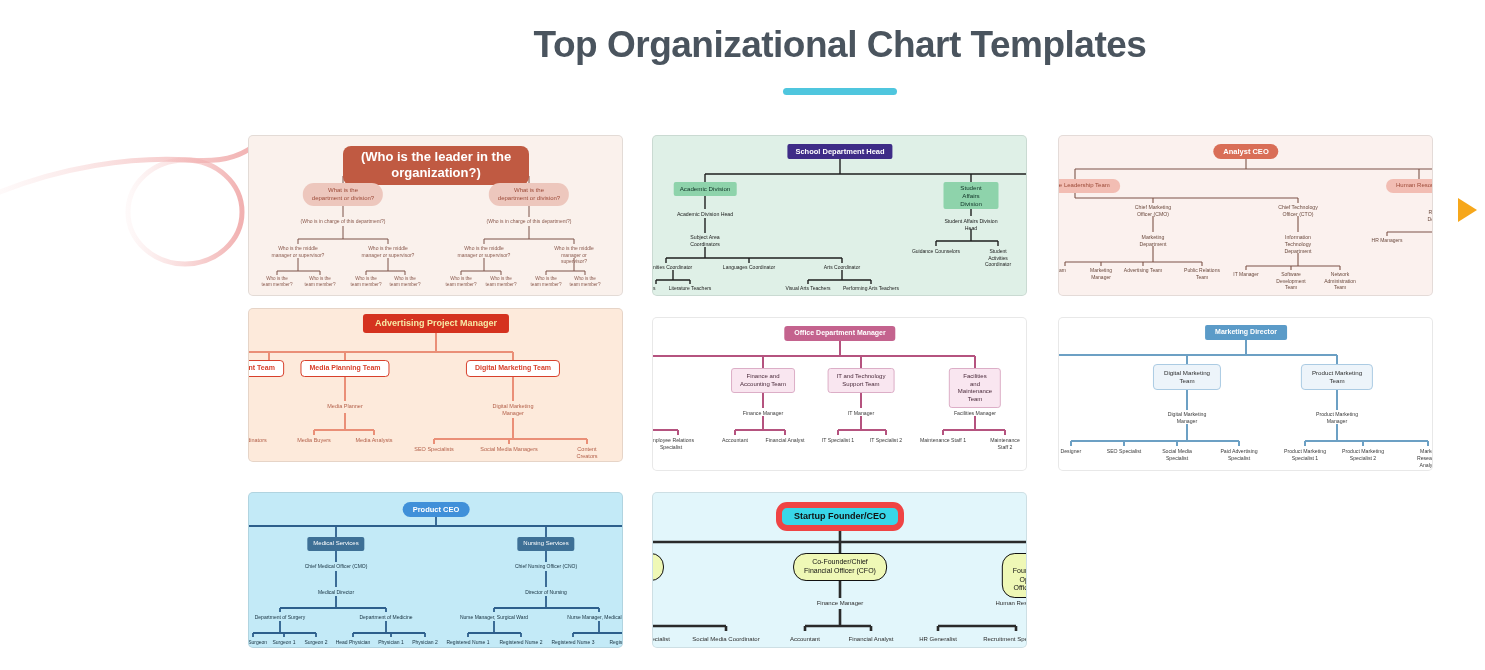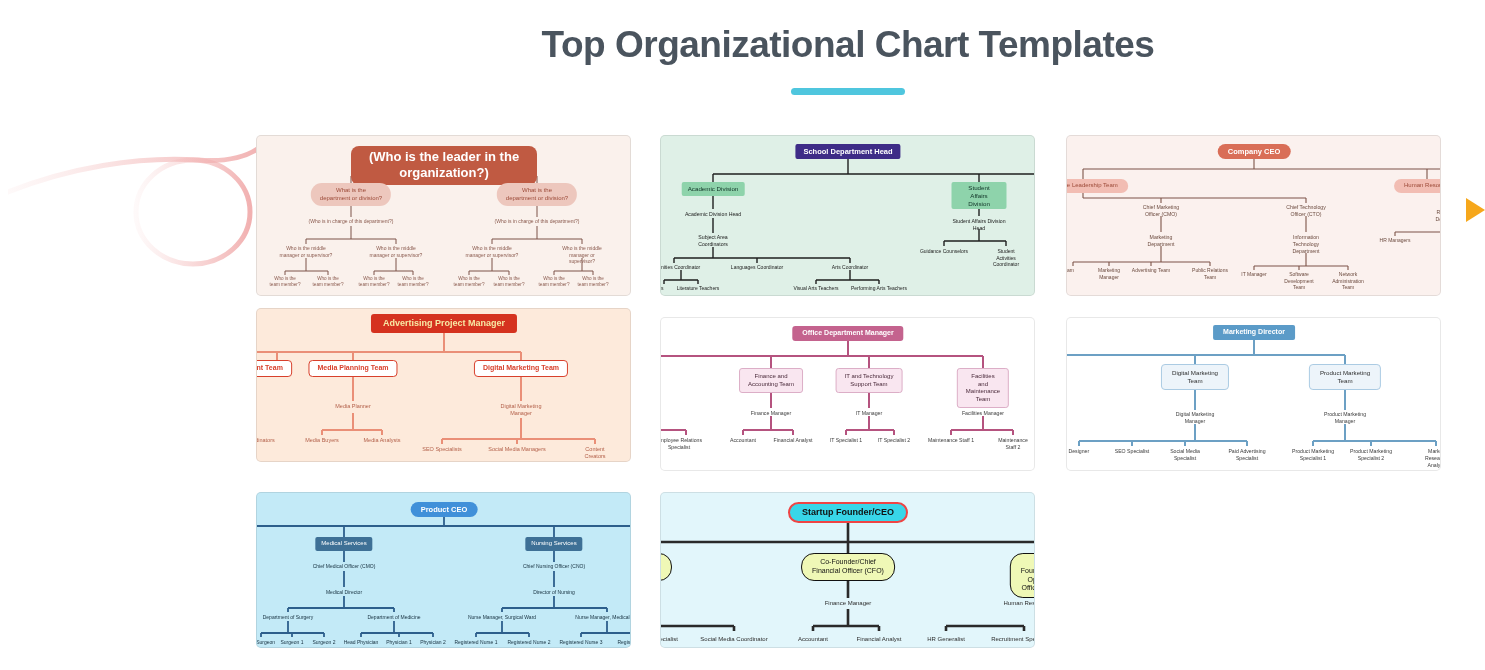--- a/index.html
+++ b/index.html
@@ -1,17 +1,17 @@
 <!DOCTYPE html>
 <html><head>
 <meta charset="utf-8">
 <style>
   html,body{margin:0;padding:0;background:#fff;width:1485px;height:670px;overflow:hidden;
     font-family:"Liberation Sans",sans-serif;}
-  .stage{position:relative;width:1420px;height:670px;margin-left:8px;}
+  .stage{position:relative;width:1420px;height:670px;}
   .page-title{position:absolute;left:840px;top:24px;transform:translateX(-50%);
     font-size:37px;font-weight:bold;color:#4a545e;white-space:nowrap;letter-spacing:-0.5px;}
   .title-underline{position:absolute;left:840px;top:88px;transform:translateX(-50%);
     width:114px;height:7px;border-radius:4px;}
   .swirl{position:absolute;left:0;top:130px;z-index:0;}
   .next-arrow{position:absolute;left:1458px;top:198px;width:0;height:0;cursor:pointer;
     border-top:12px solid transparent;border-bottom:12px solid transparent;border-left:19px solid #f6a71b;}
   .card{position:absolute;width:375px;border-radius:5px;overflow:hidden;z-index:1;
     border:1px solid rgba(0,0,0,0.09);box-sizing:border-box;cursor:pointer;}
   .wires{position:absolute;left:0;top:0;}
@@ -100,21 +100,21 @@
 Head</div>
     <div class="nd" style="left:283px;top:112px;font-size:5px;color:#1c1c1c;">Guidance Counselors</div>
     <div class="nd" style="left:345px;top:112px;font-size:5px;color:#1c1c1c;">Student Activities
 Coordinator</div>
   </div>
 
   <div class="card" style="left:1058px;top:135px;height:161px;background:#fbf1ee;">
     <svg class="wires" width="375" height="161" viewBox="0 0 375 161">
       <path d="M187 23 V33 M16 33 H376 M16 33 V43 M360 33 V43 M16 57 V62 M16 62 H239 M94 62 V67 M239 62 V67 M94 80 V96 M94 110 V126 M6 126 H143 M6 126 V130 M42 126 V130 M84 126 V130 M143 126 V130 M239 80 V96 M239 117 V130 M187 130 H281 M187 130 V134 M232 130 V134 M281 130 V134 M328 96 H376 M328 96 V100" fill="none" stroke="#7d5348" stroke-width="1.1"></path>
     </svg>
-    <div class="bx" style="left:187px;top:8px;padding:3px 10px;background:#d96e57;color:#fff;font-size:7.5px;font-weight:bold;border-radius:8px;">Company CEO</div>
+    <div class="bx" style="left:187px;top:8px;padding:3px 10px;background:#d96e57;color:#fff;font-size:7.5px;font-weight:bold;border-radius:8px;">Analyst CEO</div>
     <div class="bx" style="left:14px;top:43px;padding:3px 10px;background:#f2bdb3;color:#9c4a38;font-size:6px;border-radius:8px;white-space:nowrap;">Executive Leadership Team</div>
     <div class="bx" style="left:370px;top:43px;padding:3px 10px;background:#f2bdb3;color:#9c4a38;font-size:6px;border-radius:8px;white-space:nowrap;">Human Resources Team</div>
     <div class="nd" style="left:94px;top:68px;font-size:5.2px;color:#6b4a3e;">Chief Marketing
 Officer (CMO)</div>
     <div class="nd" style="left:94px;top:98px;font-size:5.2px;color:#6b4a3e;">Marketing
 Department</div>
     <div class="nd" style="left:-6px;top:131px;font-size:5px;color:#6b4a3e;">Sales Team</div>
     <div class="nd" style="left:42px;top:131px;font-size:5px;color:#6b4a3e;">Marketing
 Manager</div>
     <div class="nd" style="left:84px;top:131px;font-size:5px;color:#6b4a3e;">Advertising Team</div>
@@ -234,21 +234,21 @@
     <div class="nd" style="left:219px;top:146px;font-size:5px;color:#16303f;white-space:nowrap;">Registered Nurse 1</div>
     <div class="nd" style="left:272px;top:146px;font-size:5px;color:#16303f;white-space:nowrap;">Registered Nurse 2</div>
     <div class="nd" style="left:324px;top:146px;font-size:5px;color:#16303f;white-space:nowrap;">Registered Nurse 3</div>
     <div class="nd" style="left:382px;top:146px;font-size:5px;color:#16303f;white-space:nowrap;">Registered Nurse 4</div>
   </div>
 
   <div class="card" style="left:652px;top:492px;height:156px;background:#e2f6fb;">
     <svg class="wires" width="375" height="156" viewBox="0 0 375 156">
       <path d="M187 27 V49 M0 49 H375 M187 49 V60 M187 86 V105 M187 116 V133 M152 133 H218 M152 133 V138 M218 133 V138 M285 133 H363 M285 133 V138 M363 133 V138 M0 133 H73 M73 133 V138" fill="none" stroke="#2a2a2a" stroke-width="2.6"></path>
     </svg>
-    <div class="bx" style="left:187px;top:9px;padding:3px 12px;background:#38d6e8;border:2px solid #ef4444;color:#111;font-size:9px;font-weight:bold;border-radius:11px;white-space:nowrap;">Startup Founder/CEO</div>
+    <div class="bx" style="left:187px;top:9px;padding:3px 12px;background:#38d6e8;border:6px solid #ef4444;color:#111;font-size:9px;font-weight:bold;border-radius:11px;white-space:nowrap;">Startup Founder/CEO</div>
     <div class="bx" style="left:-38px;top:60px;padding:4px 10px;background:#eff8b6;border:1.5px solid #111;color:#111;font-size:7px;border-radius:13px;">Co-Founder/Chief
 Marketing Officer (CMO)</div>
     <div class="bx" style="left:187px;top:60px;padding:4px 10px;background:#eff8b6;border:1.5px solid #111;color:#111;font-size:7px;border-radius:13px;">Co-Founder/Chief
 Financial Officer (CFO)</div>
     <div class="bx" style="left:382px;top:60px;padding:4px 10px;background:#eff8b6;border:1.5px solid #111;color:#111;font-size:7px;border-radius:13px;">Co-Founder/Chief
 Operating Officer (COO)</div>
     <div class="nd" style="left:187px;top:107px;font-size:6px;color:#2c2c2c;white-space:nowrap;">Finance Manager</div>
     <div class="nd" style="left:380px;top:107px;font-size:6px;color:#2c2c2c;white-space:nowrap;">Human Resources Manager</div>
     <div class="nd" style="left:-10px;top:143px;font-size:6px;color:#2c2c2c;white-space:nowrap;">Marketing Specialist</div>
     <div class="nd" style="left:73px;top:143px;font-size:6px;color:#2c2c2c;white-space:nowrap;">Social Media Coordinator</div>

